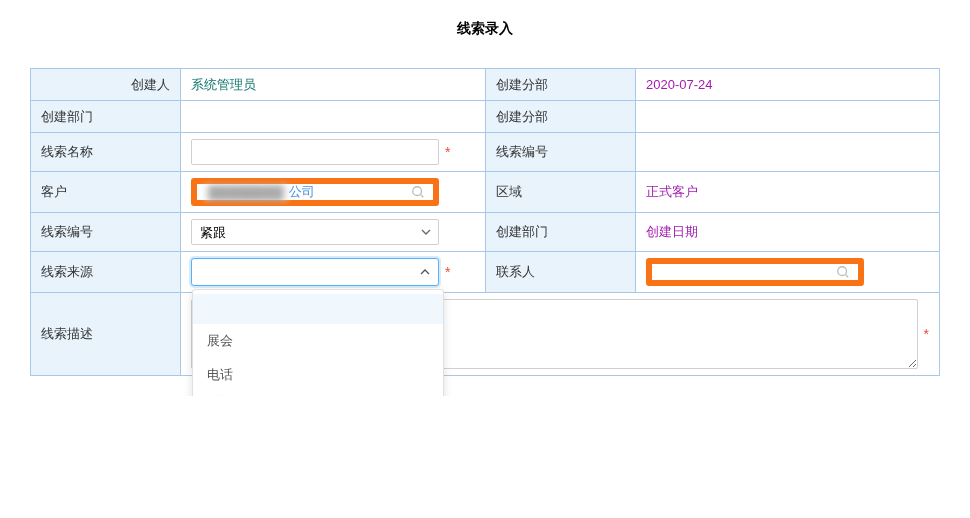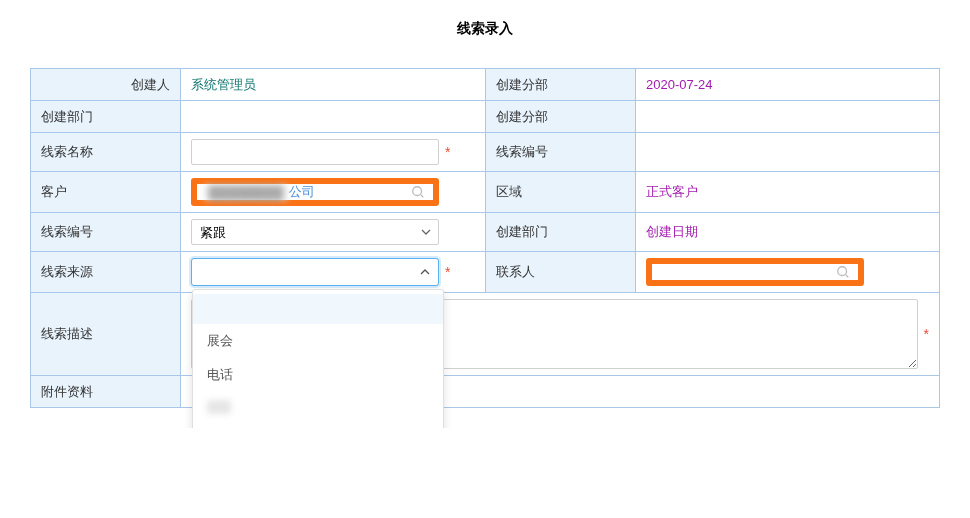--- a/index.html
+++ b/index.html
@@ -302,18 +302,14 @@
   </tr>
   <tr>
     <td class="label-cell desc-cell">线索描述</td>
     <td class="value-cell desc-cell" colspan="3">
       <div class="textarea-row">
         <textarea class="form-textarea" style=""></textarea>
         <span class="required-star-outer">*</span>
       </div>
     </td>
   </tr>
-  <tr>
-    <td class="label-cell">附件资料</td>
-    <td class="value-cell" colspan="3"></td>
-  </tr>
 </tbody>
   </table>
 
 </body></html>

